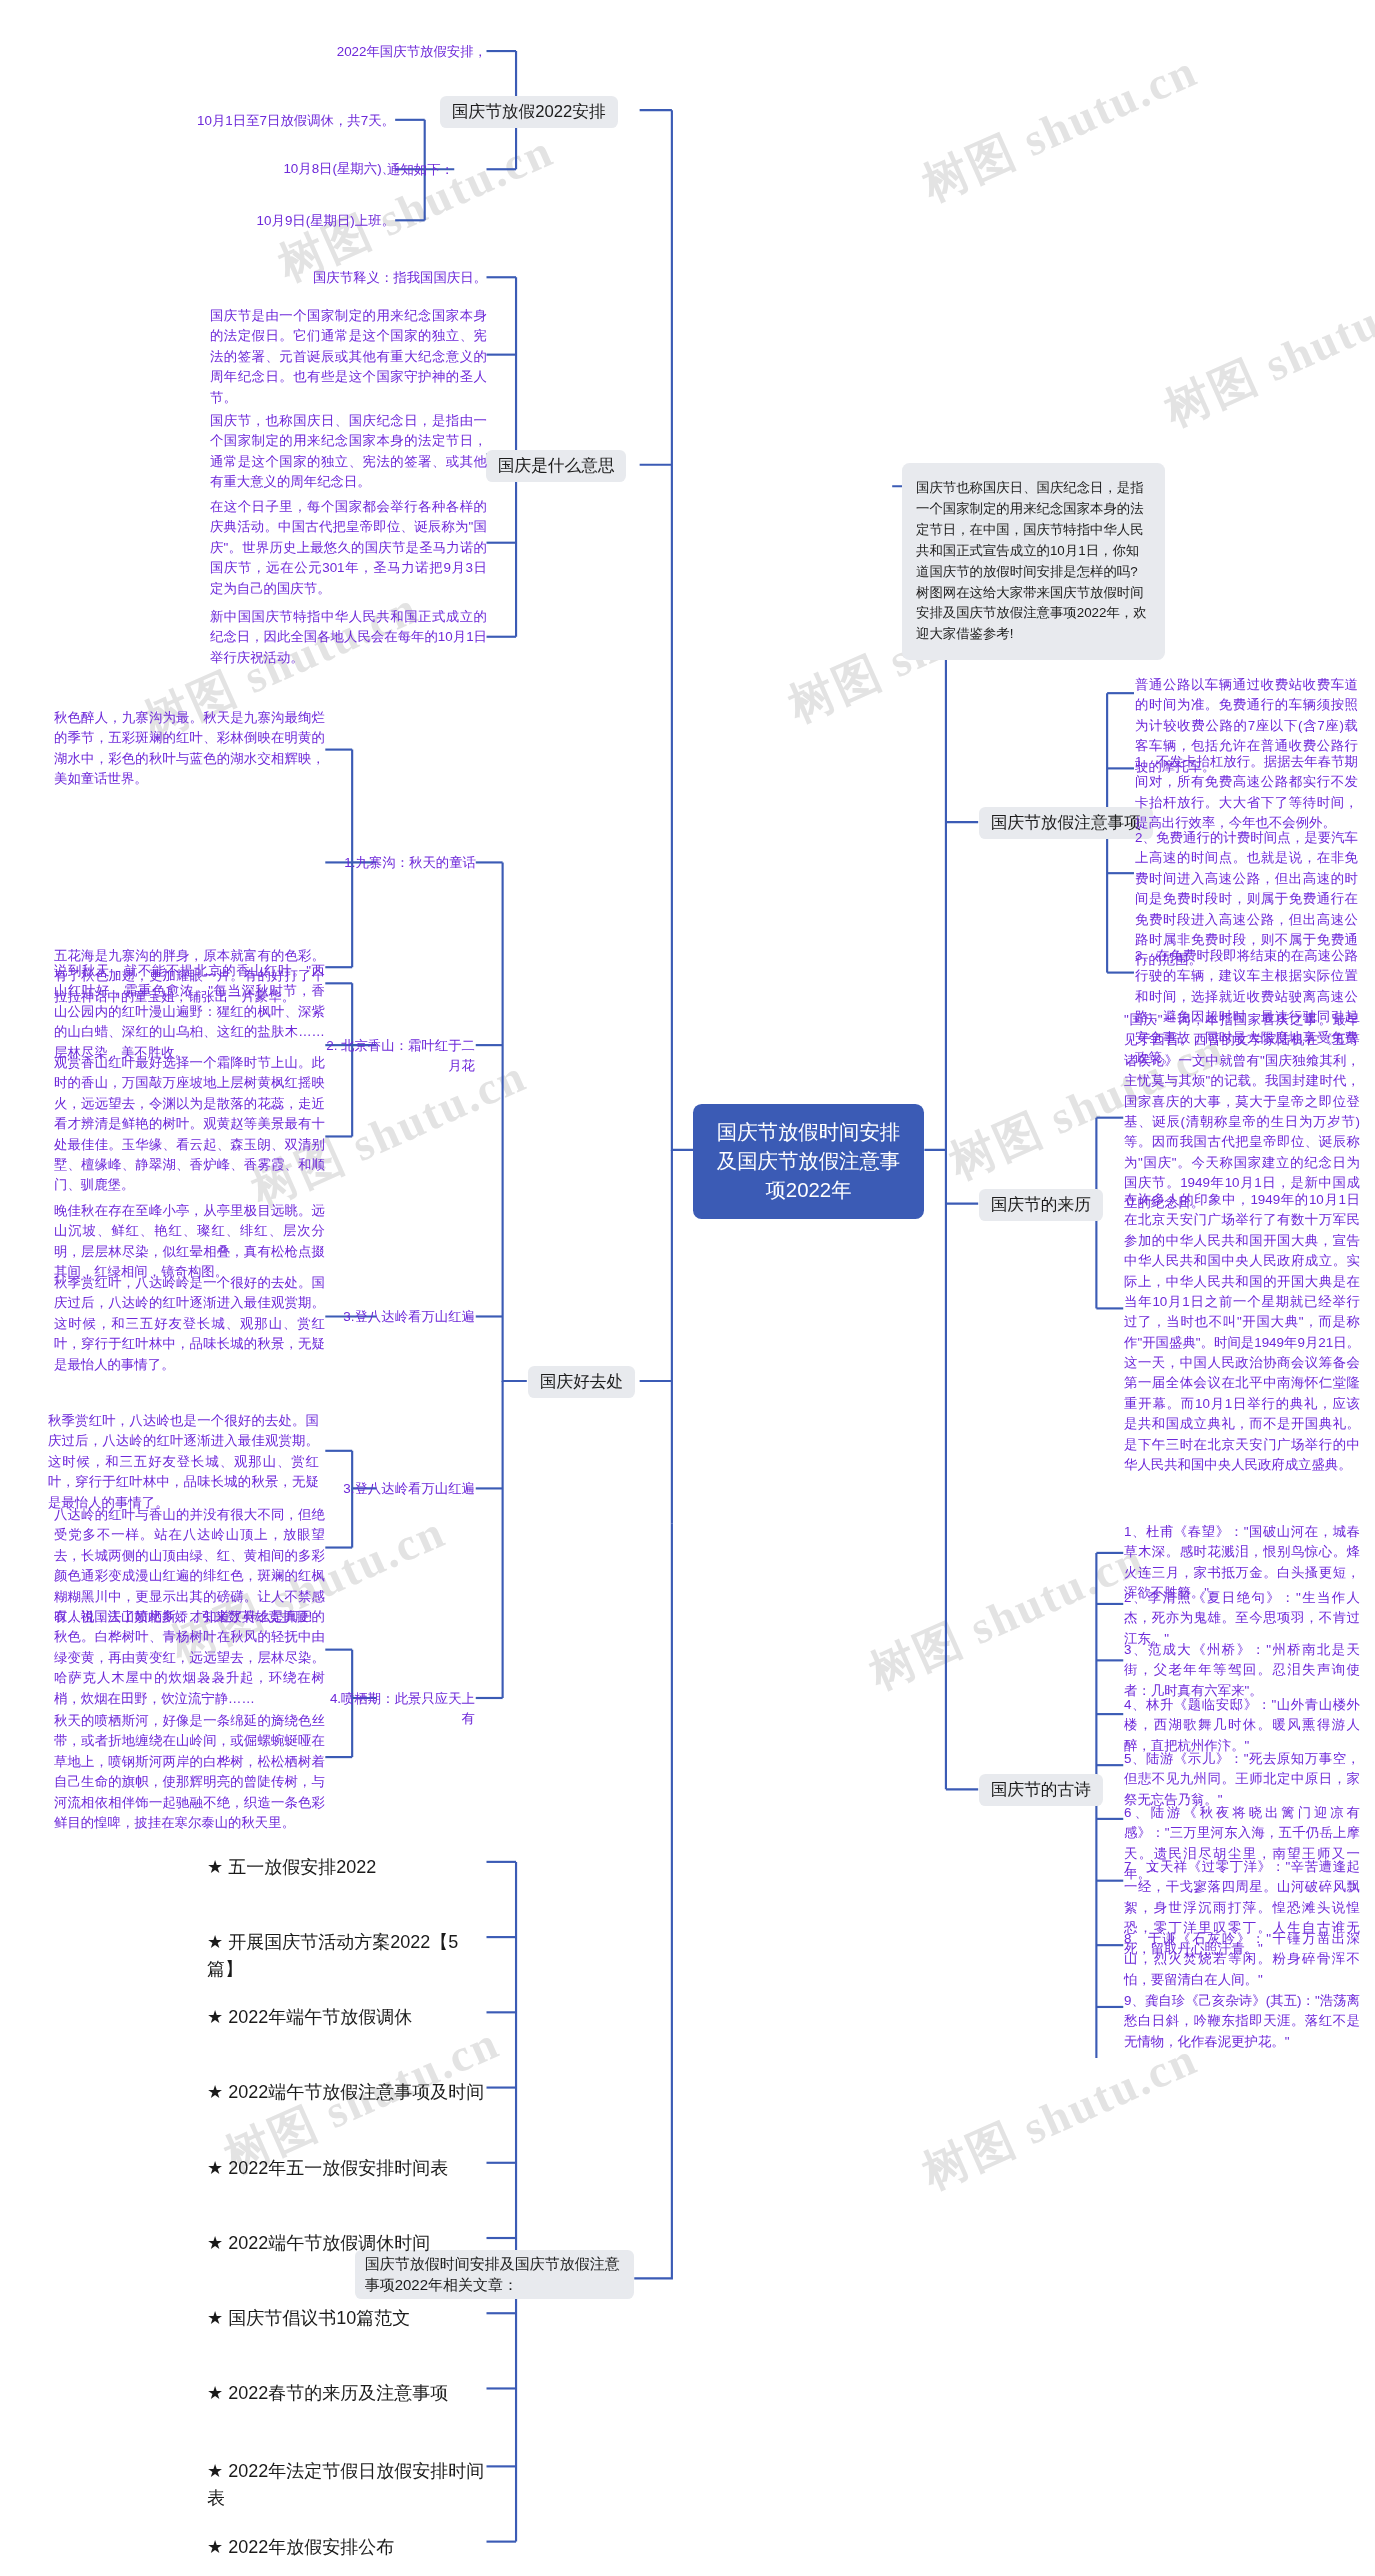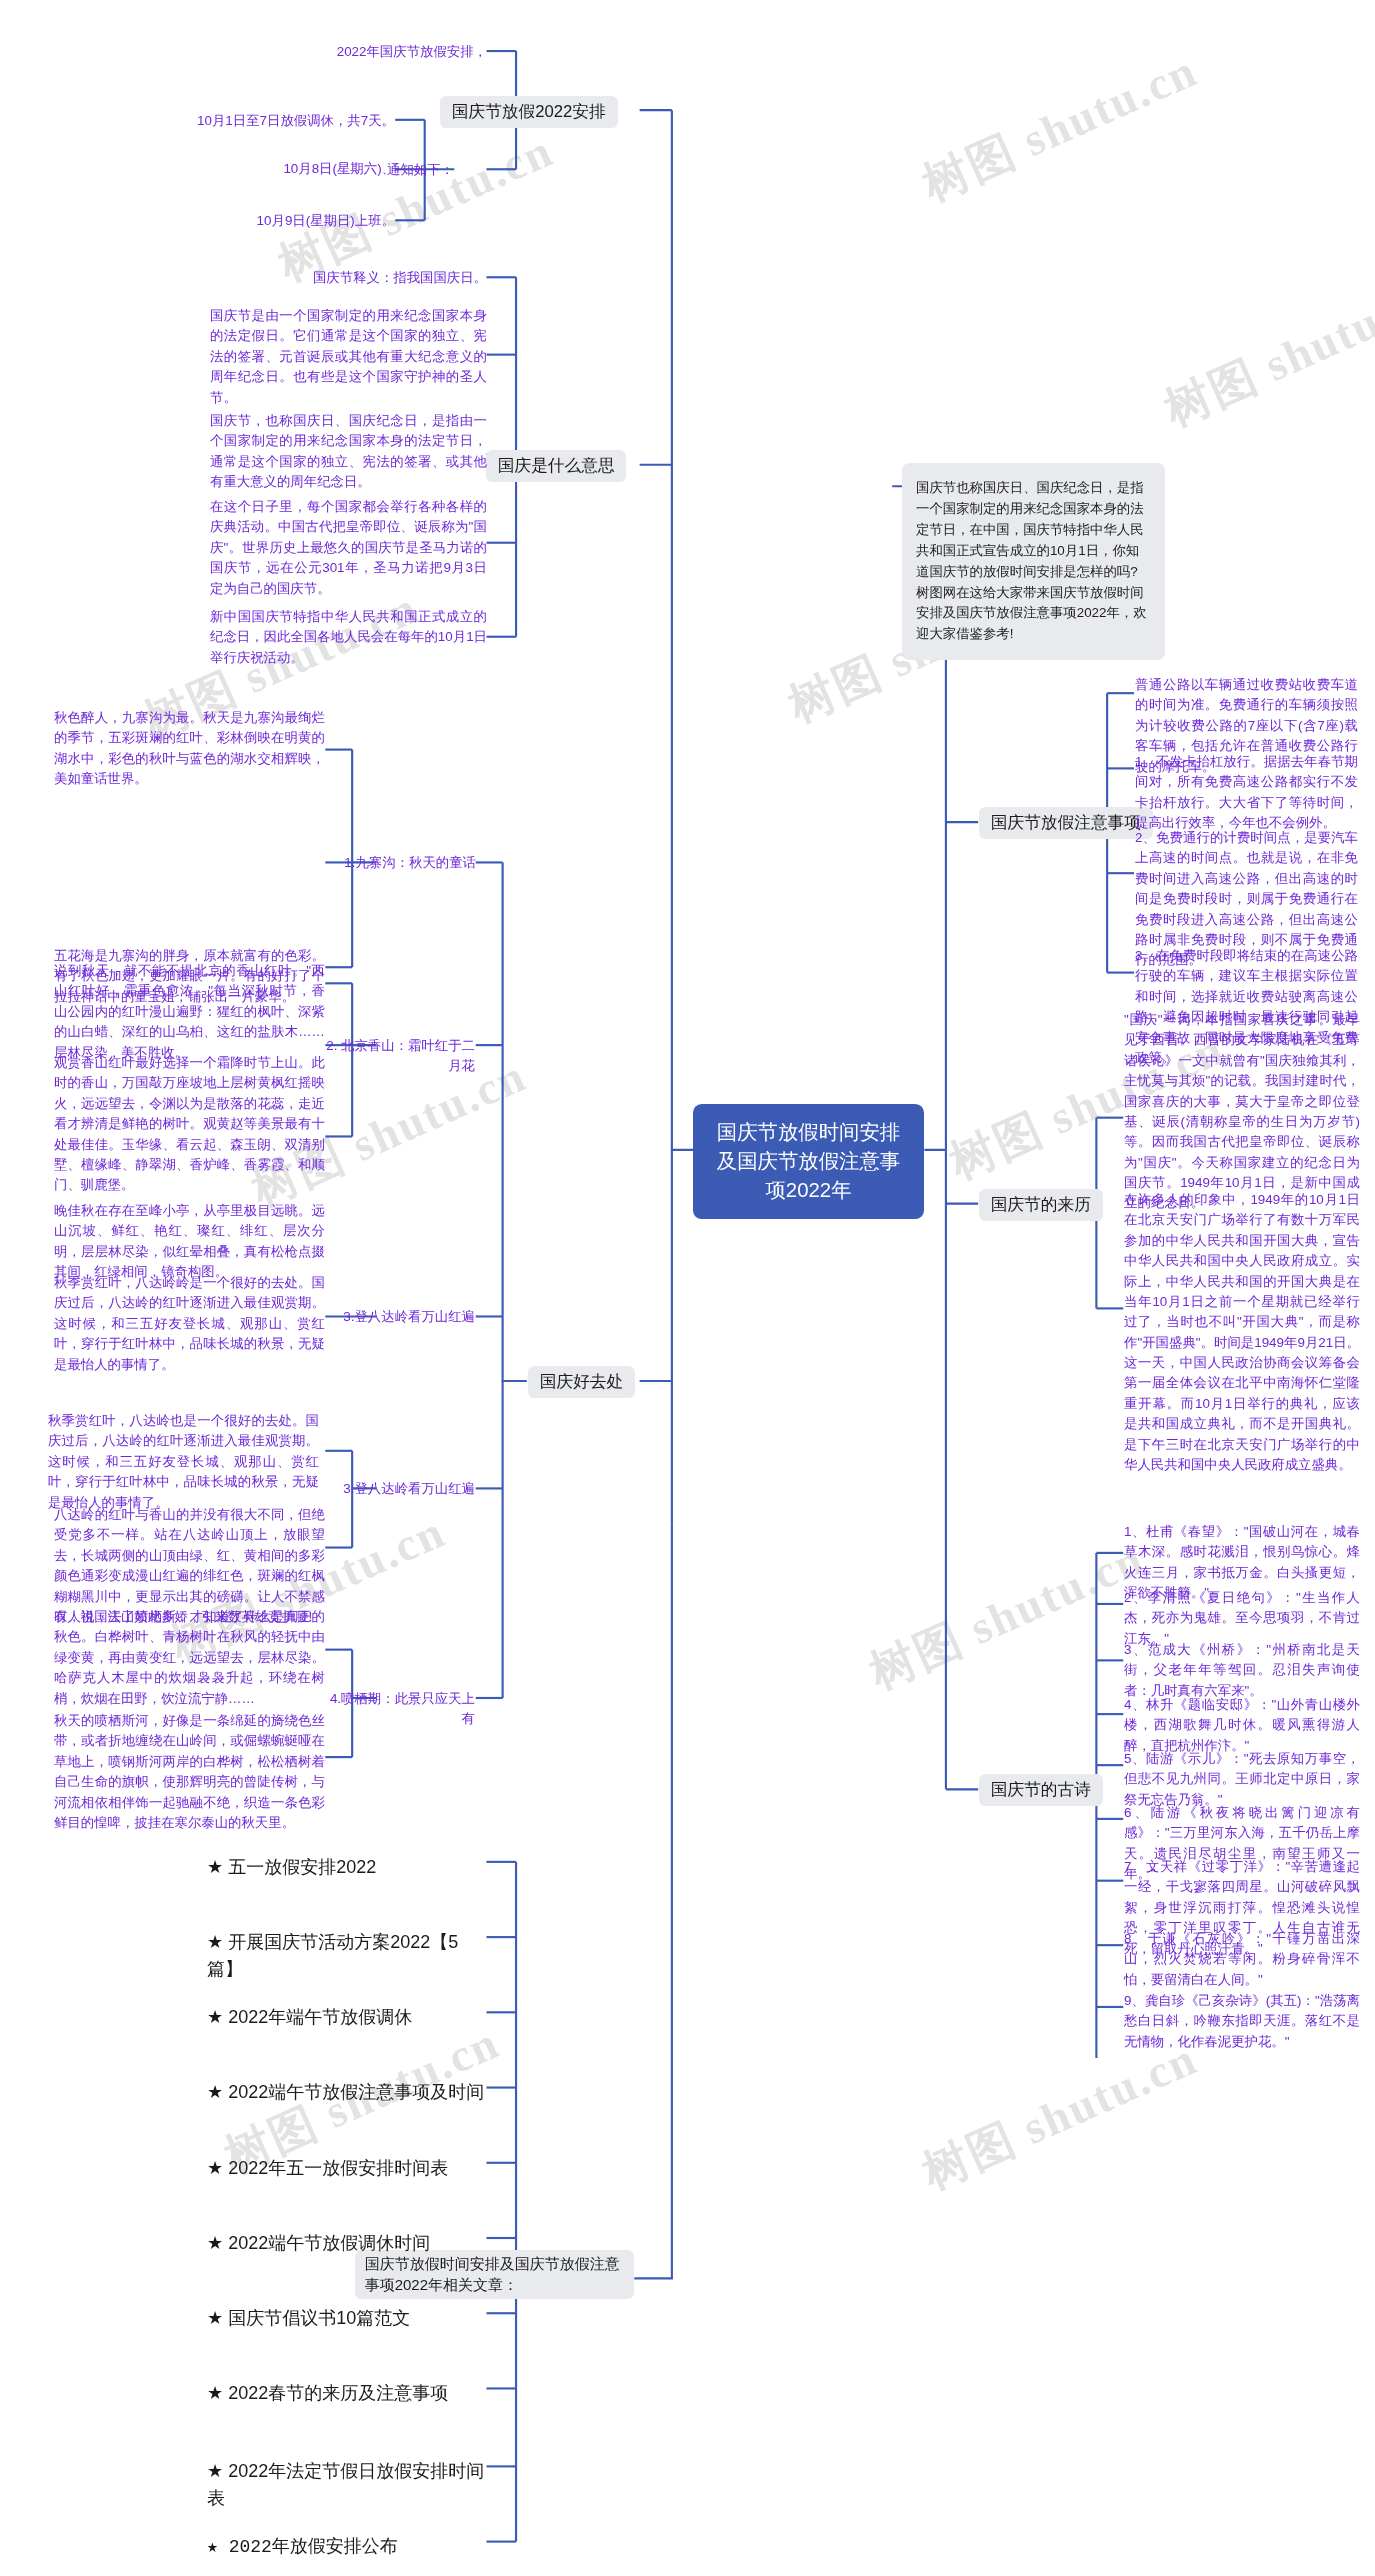--- a/index.html
+++ b/index.html
@@ -241,21 +241,21 @@
 
   <div class="node bullet r" style="left:207px; top:1854px; width:279px;">★ 五一放假安排2022</div>
   <div class="node bullet r" style="left:207px; top:1929px; width:279px;">★ 开展国庆节活动方案2022【5篇】</div>
   <div class="node bullet r" style="left:207px; top:2004px; width:279px;">★ 2022年端午节放假调休</div>
   <div class="node bullet r" style="left:207px; top:2079px; width:279px;">★ 2022端午节放假注意事项及时间</div>
   <div class="node bullet r" style="left:207px; top:2155px; width:279px;">★ 2022年五一放假安排时间表</div>
   <div class="node bullet r" style="left:207px; top:2230px; width:279px;">★ 2022端午节放假调休时间</div>
   <div class="node bullet r" style="left:207px; top:2305px; width:279px;">★ 国庆节倡议书10篇范文</div>
   <div class="node bullet r" style="left:207px; top:2380px; width:279px;">★ 2022春节的来历及注意事项</div>
   <div class="node bullet r" style="left:207px; top:2458px; width:279px;">★ 2022年法定节假日放假安排时间表</div>
-  <div class="node bullet r" style="left:207px; top:2534px; width:279px;font-family:Liberation Mono, monospace;">★ 2022年放假安排公布</div>
+  <div class="node bullet r" style="left:207px; top:2534px; width:279px;">★ 2022年放假安排公布</div>
 
   <div class="node card" style="left:902px; top:463px; width:263px;">国庆节也称国庆日、国庆纪念日，是指一个国家制定的用来纪念国家本身的法定节日，在中国，国庆节特指中华人民共和国正式宣告成立的10月1日，你知道国庆节的放假时间安排是怎样的吗?树图网在这给大家带来国庆节放假时间安排及国庆节放假注意事项2022年，欢迎大家借鉴参考!</div>
 
   <div class="node leaf l" style="left:1135px; top:675px; width:223px; text-align:justify;">普通公路以车辆通过收费站收费车道的时间为准。免费通行的车辆须按照为计较收费公路的7座以下(含7座)载客车辆，包括允许在普通收费公路行驶的摩托车。</div>
   <div class="node leaf l" style="left:1135px; top:752px; width:223px; text-align:justify;">1、不发卡抬杠放行。据据去年春节期间对，所有免费高速公路都实行不发卡抬杆放行。大大省下了等待时间，提高出行效率，今年也不会例外。</div>
   <div class="node leaf l" style="left:1135px; top:828px; width:223px; text-align:justify;">2、免费通行的计费时间点，是要汽车上高速的时间点。也就是说，在非免费时间进入高速公路，但出高速的时间是免费时段时，则属于免费通行在免费时段进入高速公路，但出高速公路时属非免费时段，则不属于免费通行的范围。</div>
   <div class="node leaf l" style="left:1135px; top:946px; width:223px; text-align:justify;">3、在免费时段即将结束的在高速公路行驶的车辆，建议车主根据实际位置和时间，选择就近收费站驶离高速公路，避免因超时时，最速行驶同引起安全事故，同时最大限度地享受免费政策。</div>
 
   <div class="node leaf l" style="left:1124px; top:1010px; width:236px; text-align:justify;">"国庆"一词，本指国家喜庆之事。最早见于西晋。西晋的文学家陆机在《五等诸侯论》一文中就曾有"国庆独飨其利，主忧莫与其烦"的记载。我国封建时代，国家喜庆的大事，莫大于皇帝之即位登基、诞辰(清朝称皇帝的生日为万岁节)等。因而我国古代把皇帝即位、诞辰称为"国庆"。今天称国家建立的纪念日为国庆节。1949年10月1日，是新中国成立的纪念日。</div>
   <div class="node leaf l" style="left:1124px; top:1190px; width:236px; text-align:justify;">在许多人的印象中，1949年的10月1日在北京天安门广场举行了有数十万军民参加的中华人民共和国开国大典，宣告中华人民共和国中央人民政府成立。实际上，中华人民共和国的开国大典是在当年10月1日之前一个星期就已经举行过了，当时也不叫"开国大典"，而是称作"开国盛典"。时间是1949年9月21日。这一天，中国人民政治协商会议筹备会第一届全体会议在北平中南海怀仁堂隆重开幕。而10月1日举行的典礼，应该是共和国成立典礼，而不是开国典礼。是下午三时在北京天安门广场举行的中华人民共和国中央人民政府成立盛典。</div>

